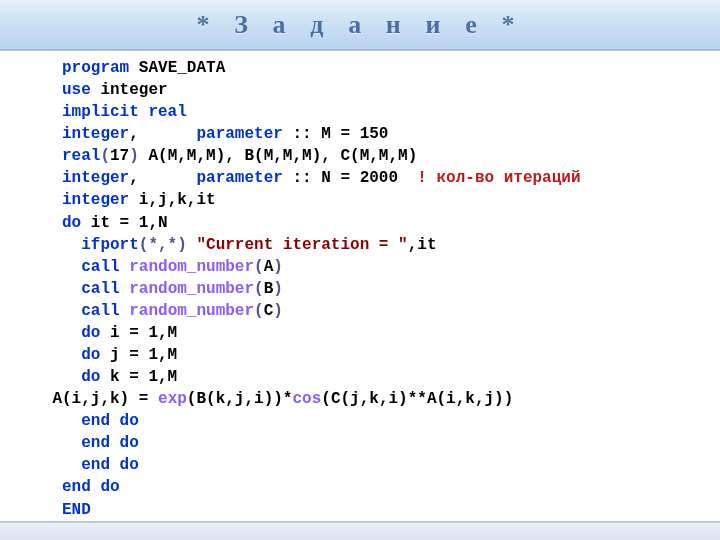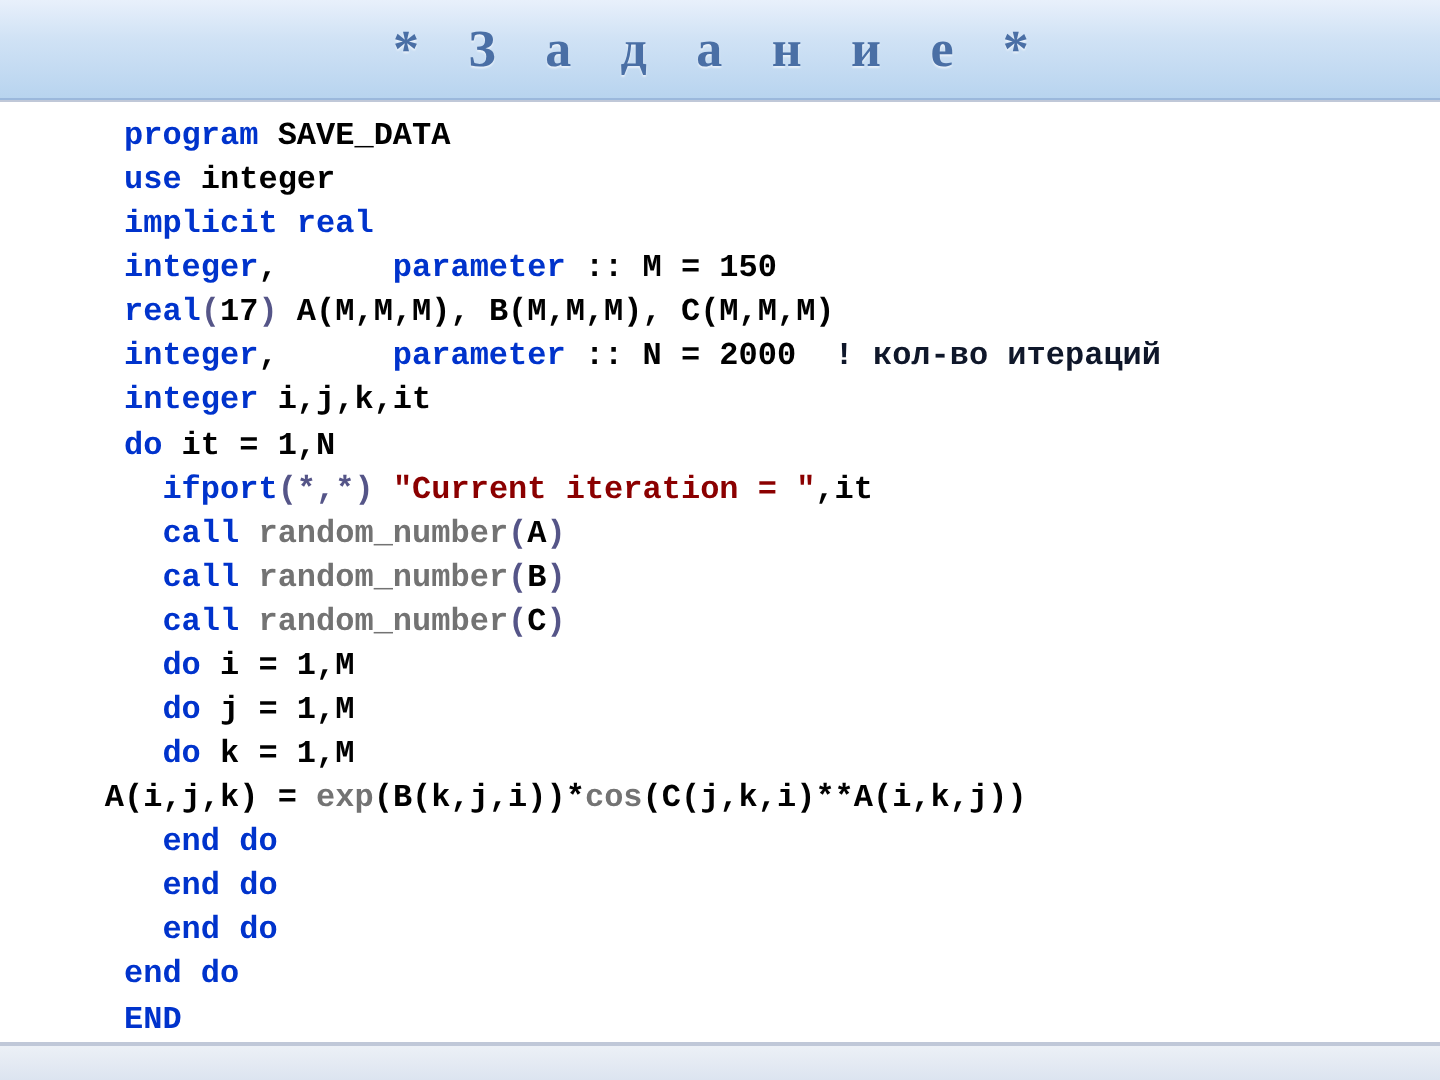--- a/index.html
+++ b/index.html
@@ -41,24 +41,24 @@
     color: #000;
     white-space: pre;
   }
   .footer {
     width: 100%;
     height: 18px;
     background: linear-gradient(to bottom, #ecf0f6 0%, #dce4f0 100%);
     border-top: 1px solid #c0c8d8;
   }
   .kw { color: #0033cc; margin-left: 48px; }
-  .fn { color: #737373; text-align: right; }
+  .fn { color: #8b5cf6; text-align: right; }
   .pn { color: #555588; }
   .str { color: #8b0000; }
-  .cm { color: #0f172a; }
+  .cm { color: #b91c1c; }
 </style>
 </head>
 <body>
 
 <div class="header">
   <div class="title">* З а д а н и е *</div>
 </div>
 
 <div class="code-block"><span class="kw">program</span><span> SAVE_DATA</span>
 <span class="kw">use</span><span> integer</span>

